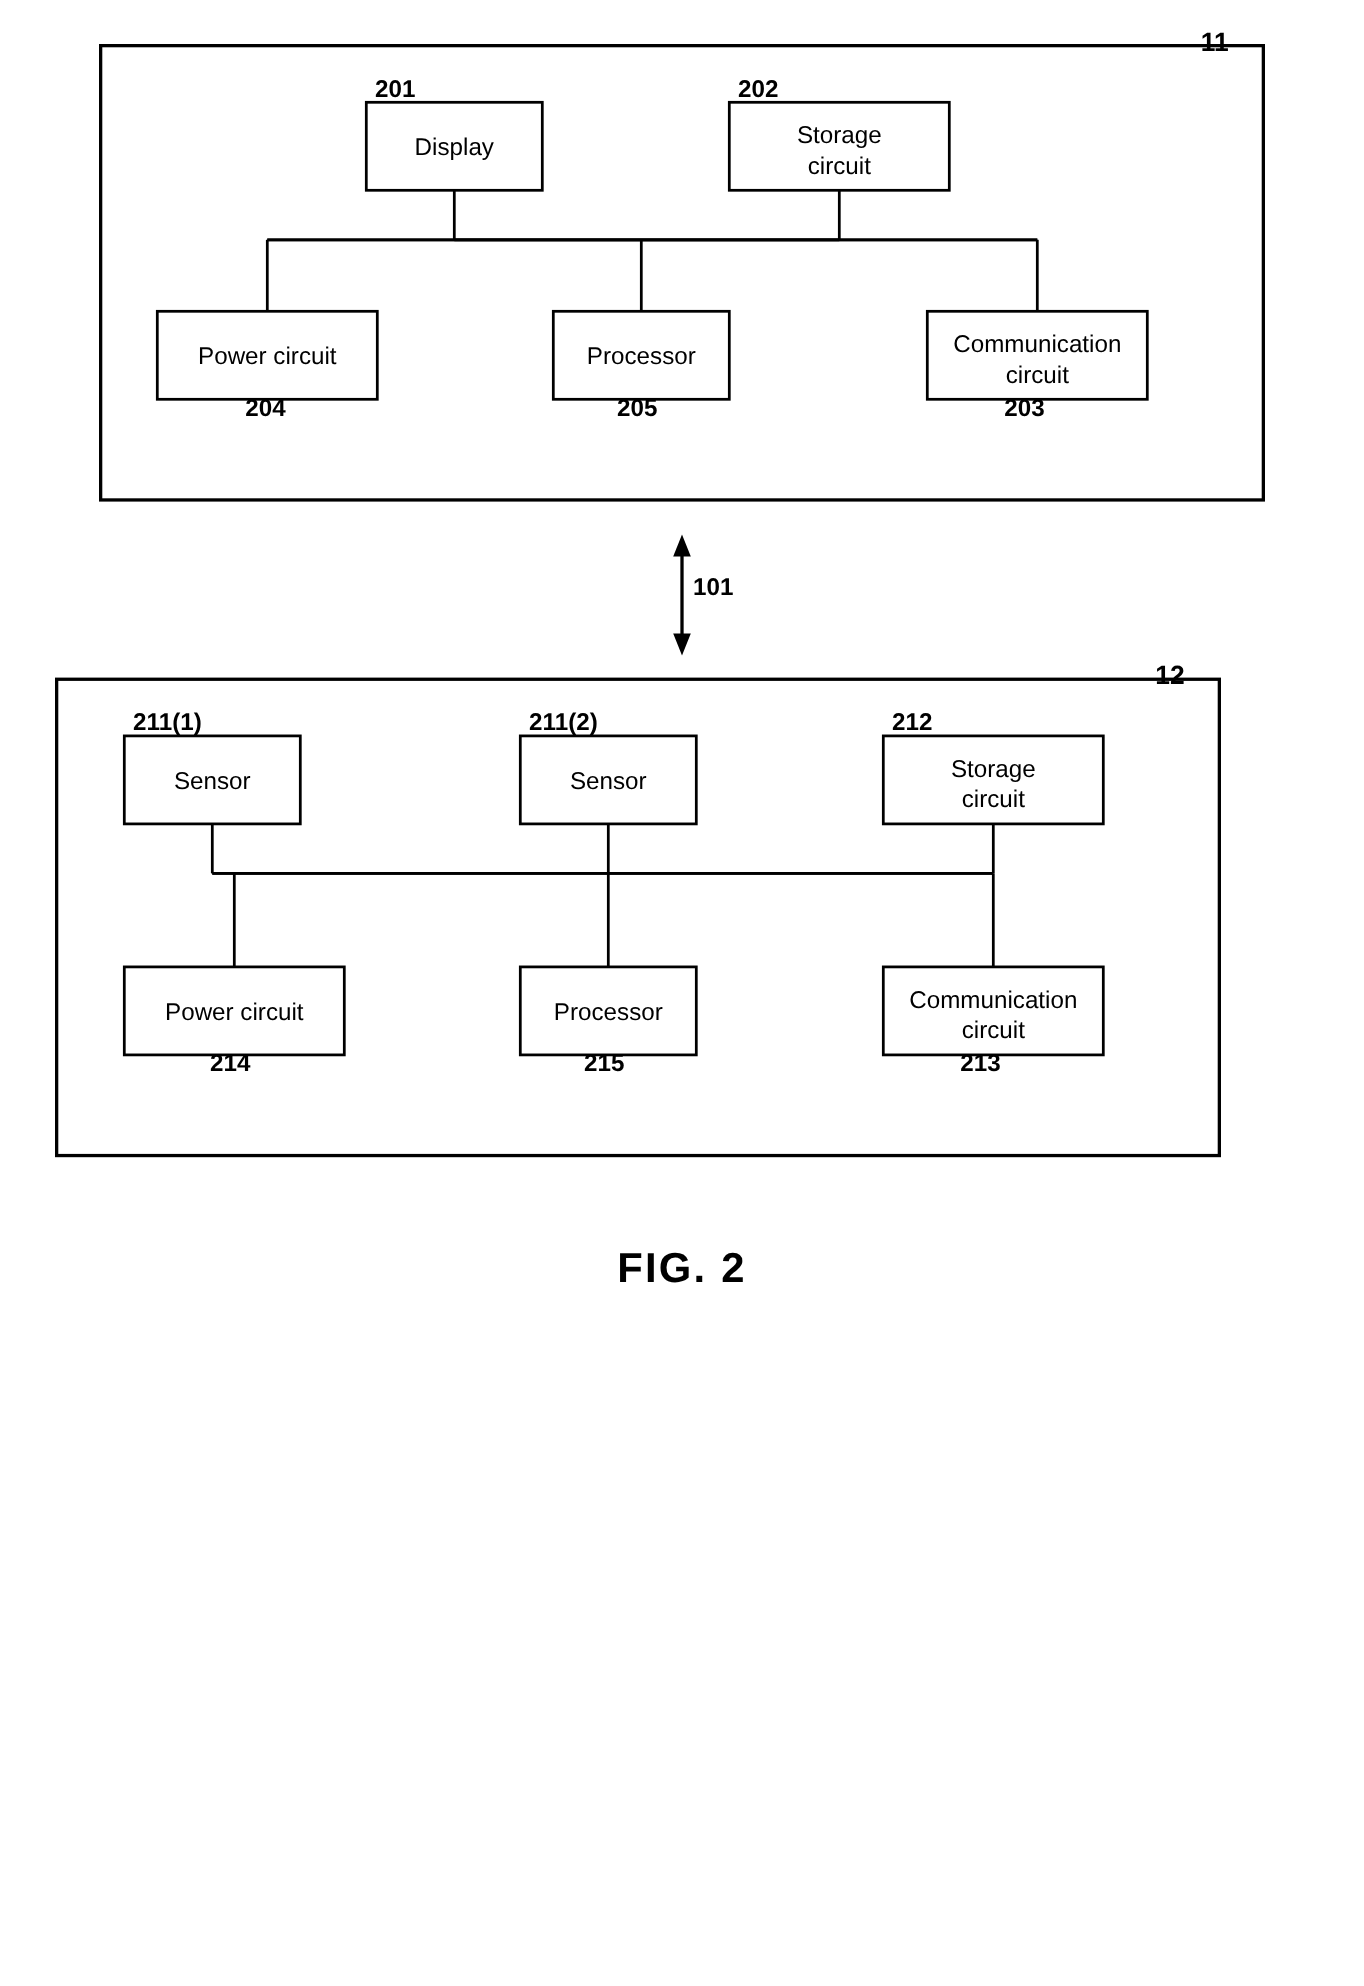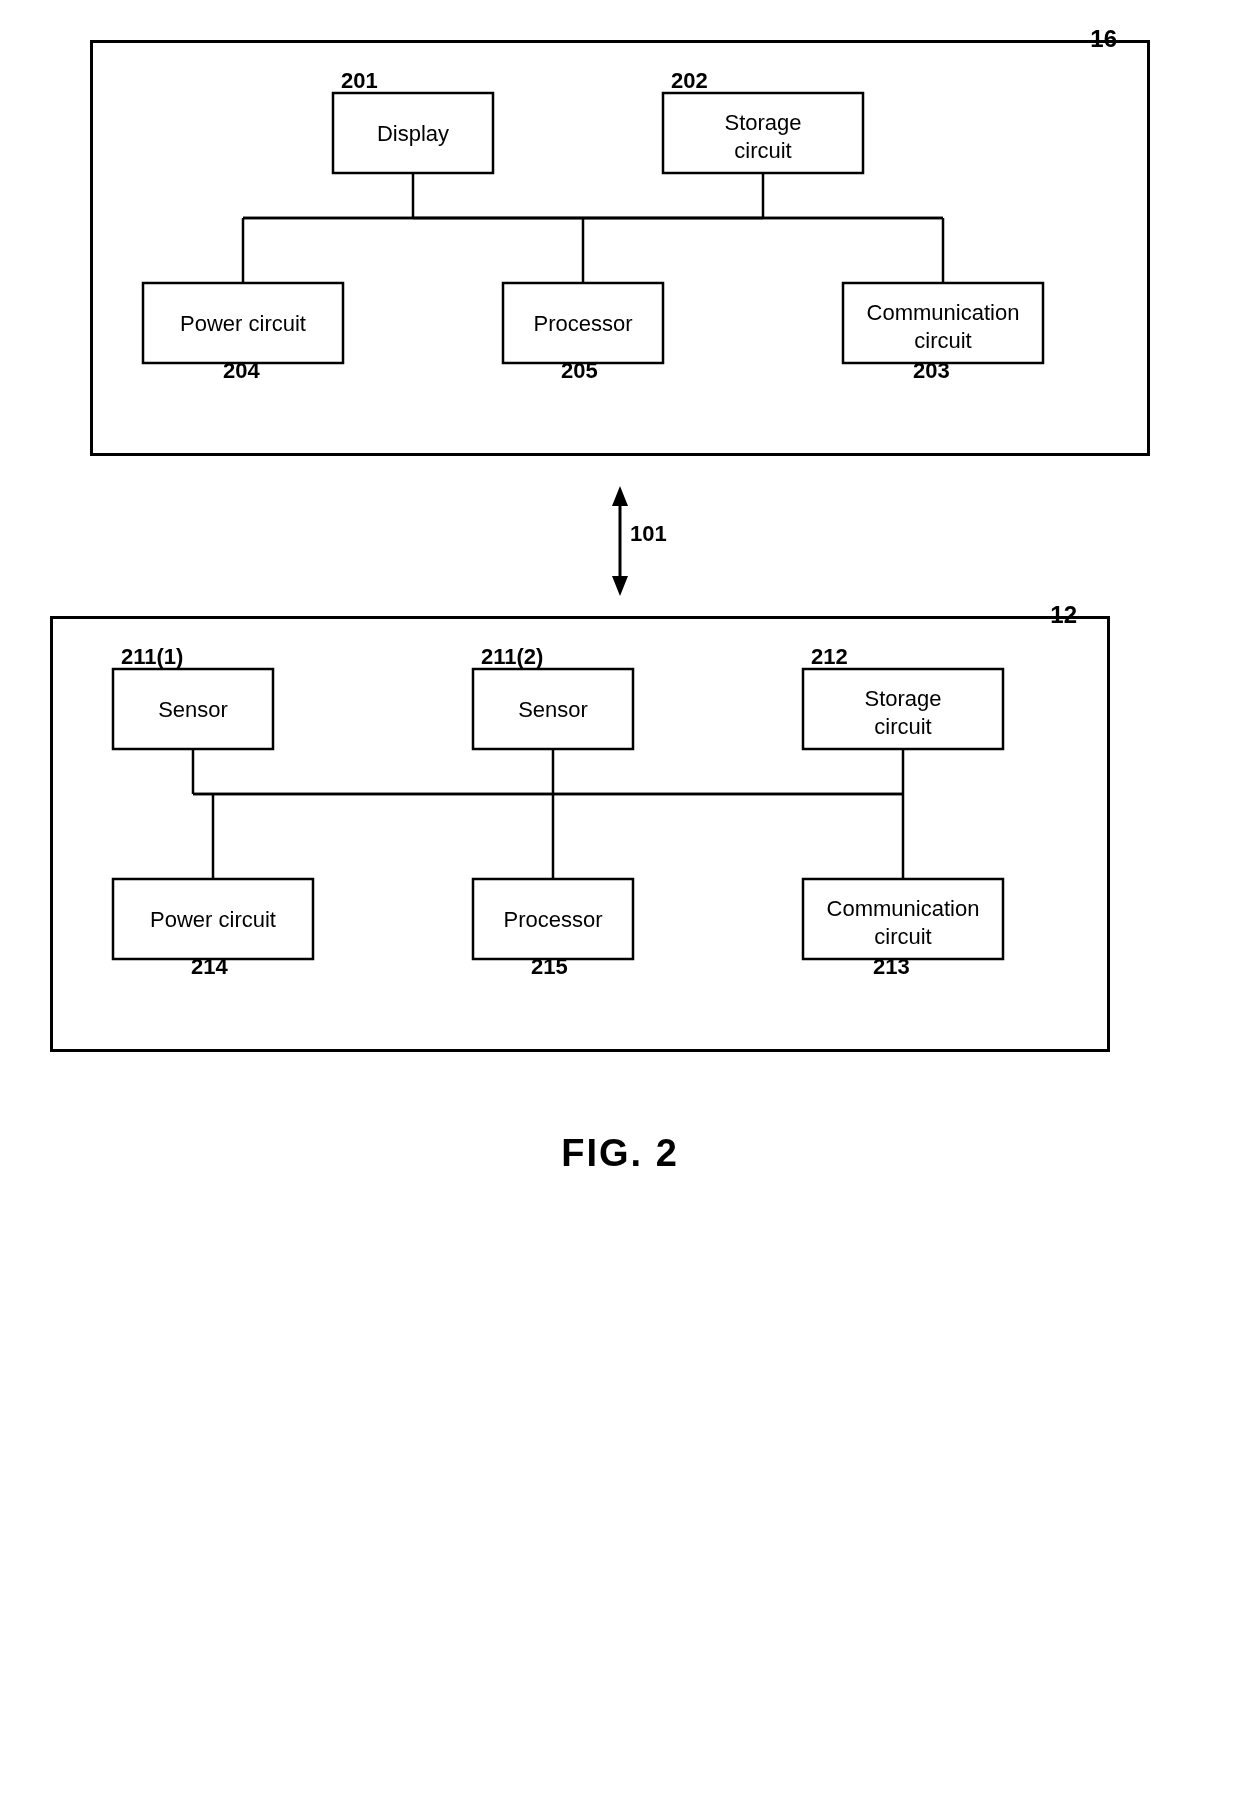--- a/index.html
+++ b/index.html
@@ -59,21 +59,21 @@
     }
   </style>
 </head>
 <body>
 
 <div class="page-container">
 
   <div style="position:relative; width:1060px; margin-bottom: 20px;">
     <div class="outer-box">
 
-      <div class="outer-box-label">16</div>
+      <div class="outer-box-label">11</div>
 
       <svg width="1000" height="340" style="display:block; margin: 0 auto; overflow:visible;">
 
         <line x1="290" y1="100" x2="290" y2="145" stroke="#000" stroke-width="2.5"></line>
 
         <line x1="640" y1="100" x2="640" y2="145" stroke="#000" stroke-width="2.5"></line>
 
         <line x1="290" y1="145" x2="640" y2="145" stroke="#000" stroke-width="2.5"></line>
 
         <line x1="290" y1="145" x2="120" y2="145" stroke="#000" stroke-width="2.5"></line>

